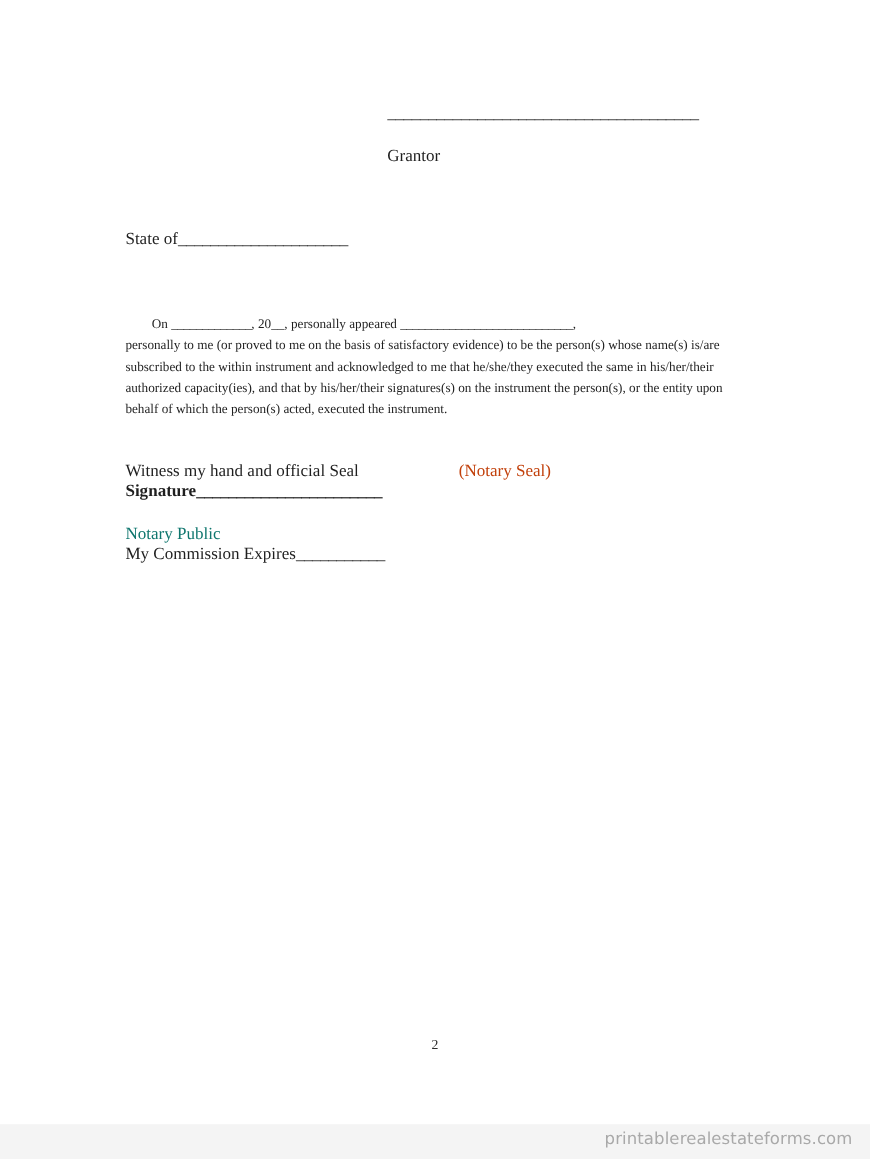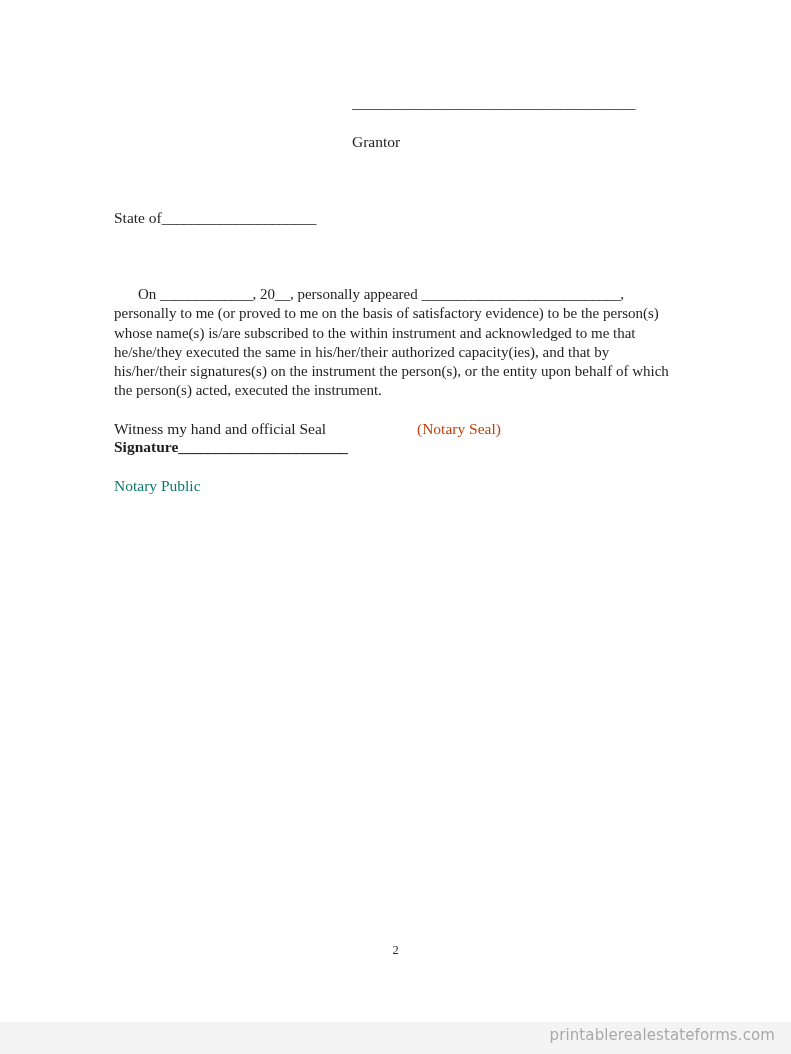--- a/index.html
+++ b/index.html
@@ -68,21 +68,21 @@
   .fill-blank {
     letter-spacing: -0.4px;
   }
 
   
   .ack-paragraph {
     position: absolute;
     left: 114px;
     top: 285px;
     width: 556px;
-    font-size: 15px;
+    font-size: 12px;
     line-height: 19.3px;
     color: #1f1f1f;
     text-align: left;
   }
   .ack-paragraph .first-line {
     display: block;
     white-space: nowrap;
   }
   .indent {
     display: inline-block;
@@ -188,19 +188,22 @@
 
   <div class="witness-line">Witness my hand and official Seal</div>
   <div class="notary-seal-label">(Notary Seal)</div>
 
   <div class="signature-line">
     <span>Signature</span><span class="fill-blank">_______________________</span>
   </div>
 
   <div class="notary-public-label">Notary Public</div>
 
+  <div class="commission-line">
+    <span>My Commission Expires</span><span class="fill-blank">___________</span>
+  </div>
 
   <div class="page-number">2</div>
 
   <div class="footer-band"></div>
   <div class="watermark">printablerealestateforms.com</div>
 
 </div>
 
 </body></html>

